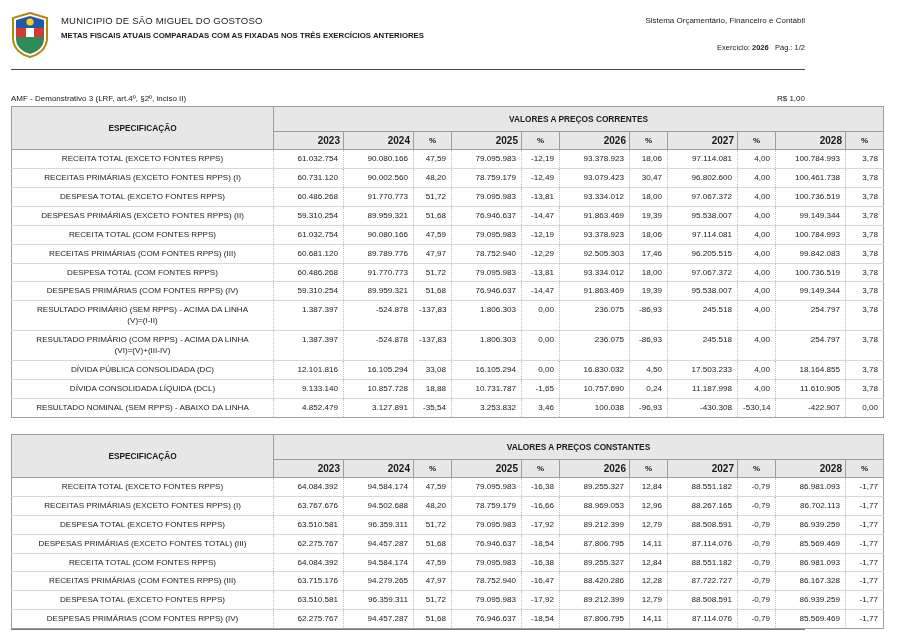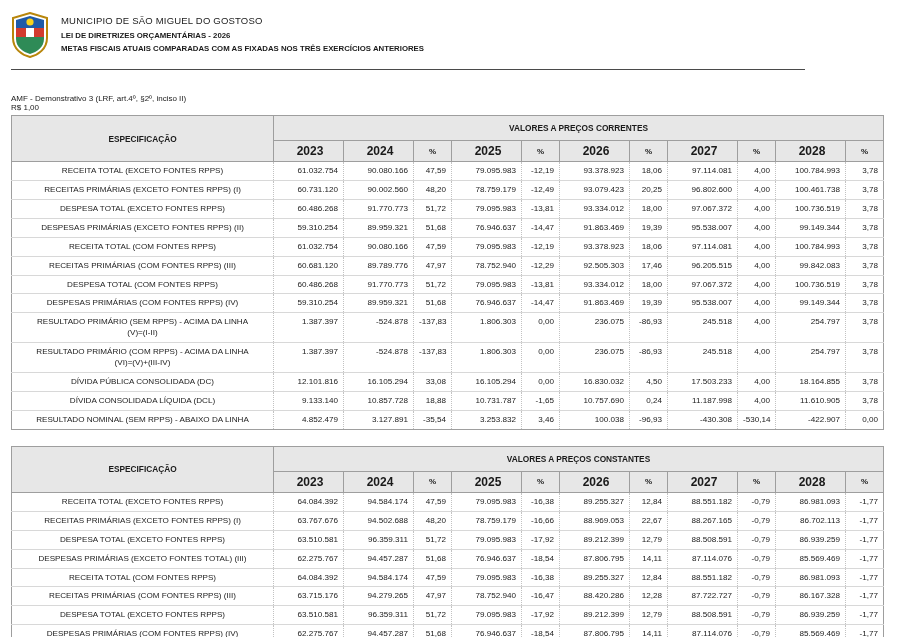--- a/index.html
+++ b/index.html
@@ -28,21 +28,21 @@
   .h-law { font-size:7.8px; font-weight:bold; margin-bottom:4px; }
   .h-title { font-size:7.8px; font-weight:bold; }
   .h-right { flex:0 0 auto; text-align:right; padding-top:4px; }
   .h-system { font-size:8px; }
   .h-exercise { font-size:7.5px; margin-top:18px; }
   .h-exercise b { font-weight:bold; }
 
   
   .caption {
     display:flex; justify-content:space-between;
-    font-size:8px; margin-top:24px; margin-bottom:3px;flex-direction:column;
+    font-size:8px; margin-top:24px; margin-bottom:3px;
   }
 
   
   table.report-table {
     width:100%; border-collapse:collapse; table-layout:fixed;
     border:1px solid #9e9e9e;
   }
   table.report-table + table.report-table,
   .table-gap { margin-top:16px; }
   col.c-spec { width:262px; }
@@ -50,21 +50,21 @@
   col.c-pct  { width:38px; }
   thead th {
     background:#e7e7e7;
     border:1px solid #9e9e9e;
     font-size:8.3px; font-weight:bold;
     padding:3px 3px;
     color:#1a1a1a;
   }
   thead th.group { text-align:center; padding:7px 2px; }
   thead th.spec  { text-align:center; vertical-align:middle; }
-  thead th.y { text-align:center; padding-left:6px; font-size:12px; }
+  thead th.y { text-align:right; padding-left:6px; font-size:10px; }
   thead th.p { text-align:center; font-size:8px; }
   tbody td {
     font-size:8.1px;
     padding:4px 5px 3px;
     border-bottom:1px solid #d8d8d8;
     border-left:1px dotted #c2c2c2;
     vertical-align:top;
     background:#ffffff;
   }
   tbody td.label { text-align:center; white-space:pre-line; border-left:none; line-height:1.35; }
@@ -85,22 +85,29 @@
         <path d="M19 1 L36 6 V26 C36 37 27 43 19 45 C11 43 2 37 2 26 V6 Z" fill="#ffffff" stroke="#b8860b" stroke-width="2"></path>
         <path d="M19 4 L33 8 V16 H5 V8 Z" fill="#1e5aa8"></path>
         <circle cx="19" cy="10" r="3.6" fill="#f8d21c"></circle>
         <rect x="5" y="16" width="28" height="9" fill="#d23b2f"></rect>
         <rect x="15" y="16" width="8" height="9" fill="#ffffff"></rect>
         <path d="M5 25 H33 V27 C33 35 26 40 19 42 C12 40 5 35 5 27 Z" fill="#2e8b57"></path>
       </svg>
     </div>
     <div class="h-text">
       <div class="h-muni">MUNICIPIO DE SÃO MIGUEL DO GOSTOSO</div>
-      <div class="h-law">LEI DE DIRETRIZES ORÇAMENTÁRIAS - 2026</div>
       <div class="h-title">METAS FISCAIS ATUAIS COMPARADAS COM AS FIXADAS NOS TRÊS EXERCÍCIOS ANTERIORES</div>
+    </div>
+    <div class="h-right">
+      <div class="h-system">Sistema Orçamentário, Financeiro e Contábil</div>
+      <div class="h-exercise">
+        <span>Exercício:</span>
+        <b>2026</b>&nbsp;&nbsp;
+        <span>Pág.: 1/2</span>
+      </div>
     </div>
   </div>
 
   <div class="caption">
     <span>AMF - Demonstrativo 3 (LRF, art.4º, §2º, inciso II)</span>
     <span>R$ 1,00</span>
   </div>
 
   <table class="report-table">
     <colgroup>
@@ -152,21 +159,21 @@
           <td class="num pct">3,78</td>
         </tr>
         <tr>
           <td class="label">RECEITAS PRIMÁRIAS (EXCETO FONTES RPPS) (I)</td>
           <td class="num">60.731.120</td>
           <td class="num">90.002.560</td>
           <td class="num pct">48,20</td>
           <td class="num">78.759.179</td>
           <td class="num pct">-12,49</td>
           <td class="num">93.079.423</td>
-          <td class="num pct">20,25</td>
+          <td class="num pct">30,47</td>
           <td class="num">96.802.600</td>
           <td class="num pct">4,00</td>
           <td class="num">100.461.738</td>
           <td class="num pct">3,78</td>
         </tr>
         <tr>
           <td class="label">DESPESA TOTAL (EXCETO FONTES RPPS)</td>
           <td class="num">60.486.268</td>
           <td class="num">91.770.773</td>
           <td class="num pct">51,72</td>
@@ -374,21 +381,21 @@
           <td class="num pct">-1,77</td>
         </tr>
         <tr>
           <td class="label">RECEITAS PRIMÁRIAS (EXCETO FONTES RPPS) (I)</td>
           <td class="num">63.767.676</td>
           <td class="num">94.502.688</td>
           <td class="num pct">48,20</td>
           <td class="num">78.759.179</td>
           <td class="num pct">-16,66</td>
           <td class="num">88.969.053</td>
-          <td class="num pct">22,67</td>
+          <td class="num pct">12,96</td>
           <td class="num">88.267.165</td>
           <td class="num pct">-0,79</td>
           <td class="num">86.702.113</td>
           <td class="num pct">-1,77</td>
         </tr>
         <tr>
           <td class="label">DESPESA TOTAL (EXCETO FONTES RPPS)</td>
           <td class="num">63.510.581</td>
           <td class="num">96.359.311</td>
           <td class="num pct">51,72</td>

